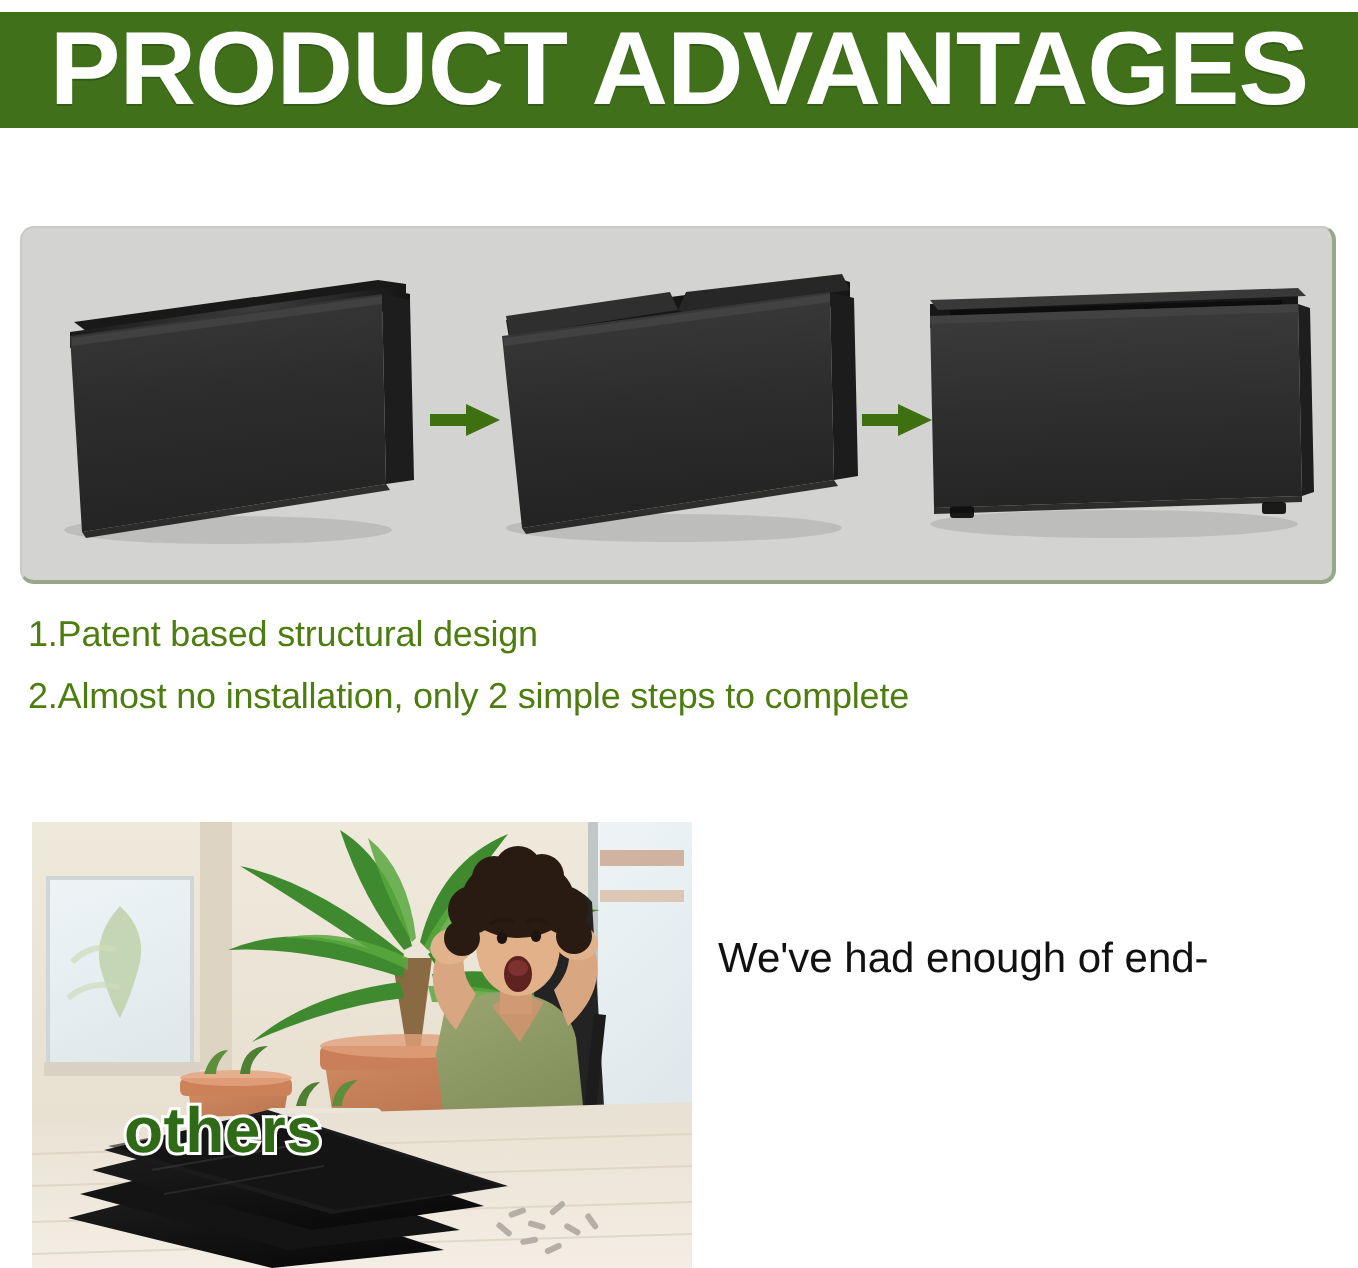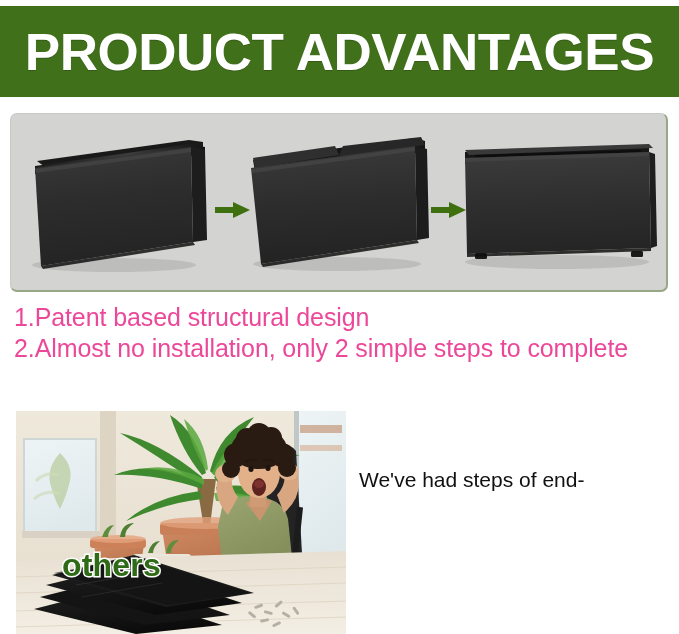--- a/index.html
+++ b/index.html
@@ -15,21 +15,21 @@
     font-family: "Liberation Sans", sans-serif;
     color: #111111;
   }
 
   
   #header-banner {
     position: absolute;
     left: 0;
     top: 6px;
     width: 679px;
-    height: 91px;
+    height: 58px;
     background: #40701a;
     display: flex;
     align-items: center;
     justify-content: center;
     overflow: hidden;
   }
   #header-title {
     color: #ffffff;
     font-family: "Liberation Sans", sans-serif;
     font-weight: bold;
@@ -79,23 +79,23 @@
 
   
   #advantages-list {
     position: absolute;
     left: 14px;
     top: 302px;
     width: 660px;
   }
   .advantage-line {
     font-family: "Liberation Sans", sans-serif;
-    font-size: 25px;
+    font-size: 18px;
     line-height: 31px;
-    color: #ec4899;
+    color: #4d7c0f;
     white-space: nowrap;
     letter-spacing: -0.1px;
   }
 
   
   #photo-block {
     position: absolute;
     left: 16px;
     top: 411px;
     width: 330px;
@@ -411,14 +411,14 @@
       <rect x="276" y="198" width="9" height="3" rx="1.5" transform="rotate(55 280 199)"></rect>
       <rect x="232" y="202" width="9" height="3" rx="1.5" transform="rotate(40 236 203)"></rect>
       <rect x="256" y="212" width="9" height="3" rx="1.5" transform="rotate(-25 260 213)"></rect>
     </g>
   </svg>
 </div>
 
 <div id="others-badge">others</div>
 
 <div id="photo-caption">
-  <div class="caption-line">We've had steps of end-</div>
+  <div class="caption-line">We've had enough of end-</div>
 </div>
 
 </body></html>

